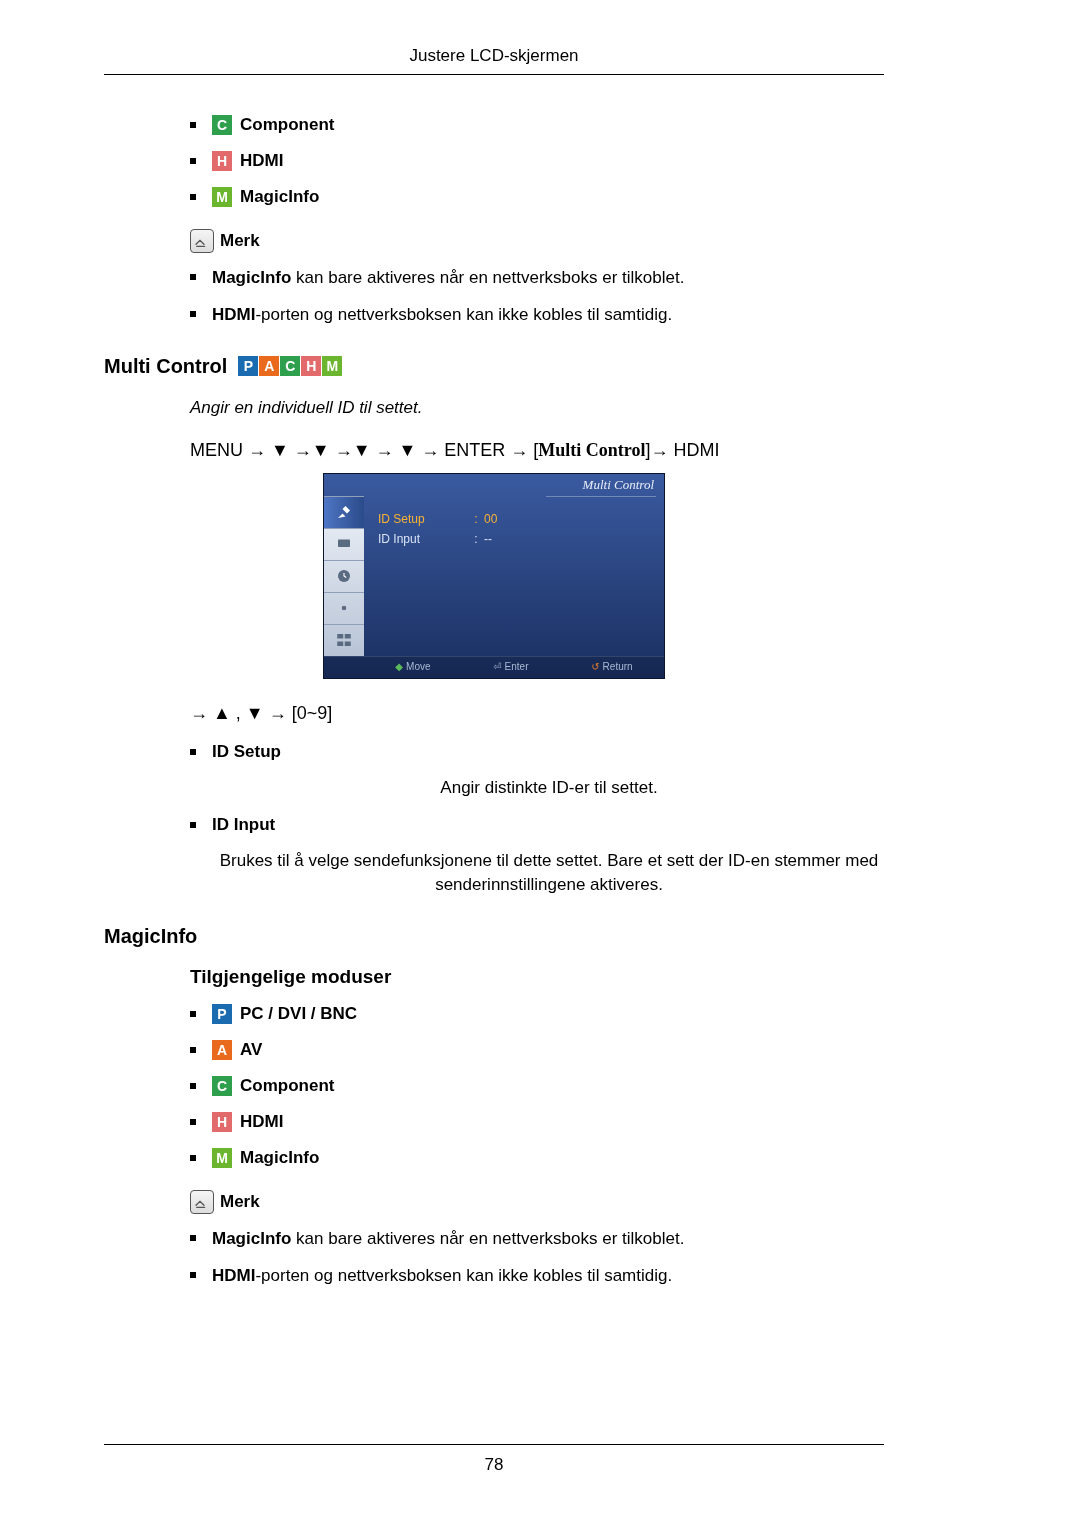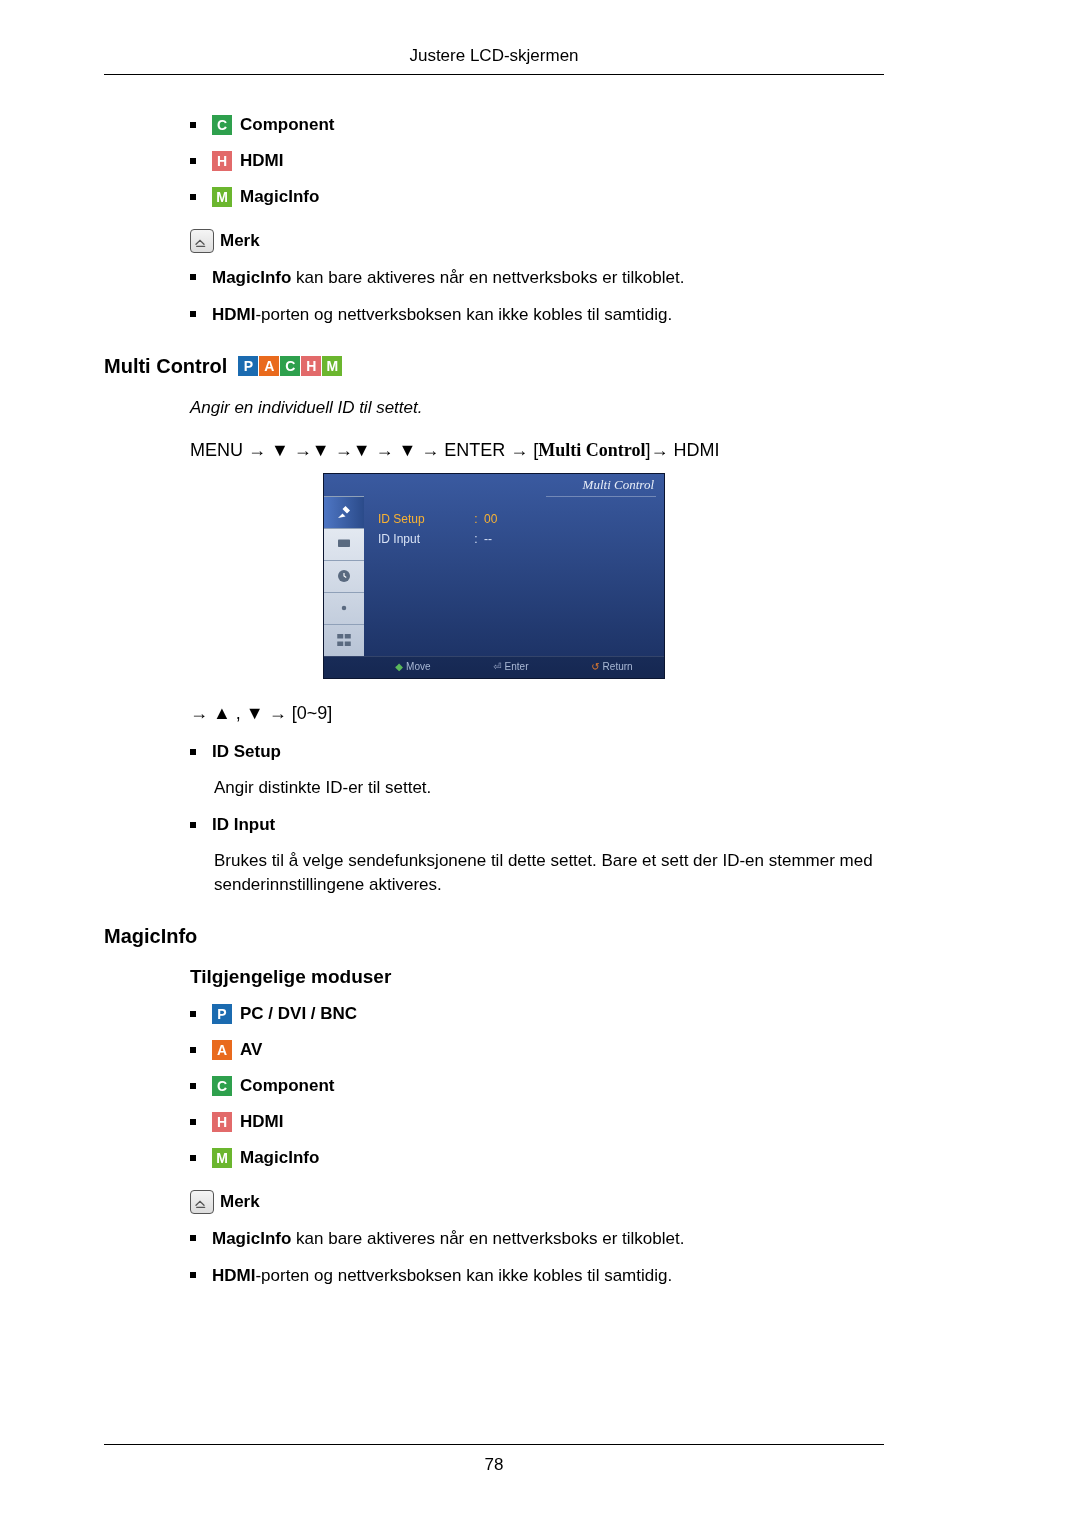--- a/index.html
+++ b/index.html
@@ -67,21 +67,21 @@
   .osd-footer .c-enter { color: #9aa8c8; }
   .osd-footer .c-return { color: #e07a2e; }
 
   .nav-line { padding-left: 86px; margin: 18px 0; font-size: 18px; }
 
   ul.def-list { list-style: none; padding-left: 86px; }
   ul.def-list > li { margin: 16px 0; }
   .def-head { display: flex; align-items: center; }
   .def-head .dot { width: 6px; height: 6px; background: #000; margin-right: 16px; }
   .def-head .lab { font-weight: bold; }
-  .def-body { padding-left: 24px; margin-top: 14px; line-height: 1.4; }
+  .def-body { padding-left: 24px; margin-top: 14px; line-height: 1.4; text-align: center; }
 
   .sub-heading { font-weight: bold; font-size: 19px; padding-left: 86px; margin-top: 16px; margin-bottom: 8px; }
 </style>
 </head>
 <body>
 
 <div class="page">
   <div class="header-line">Justere LCD-skjermen</div>
   <hr class="hr">
 

